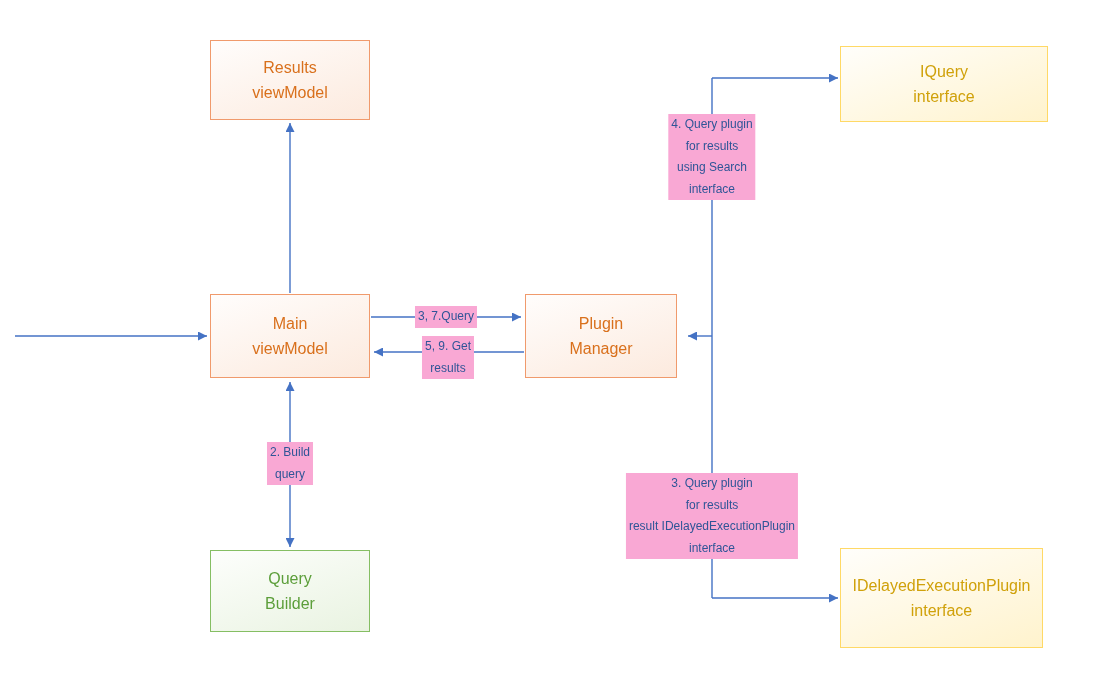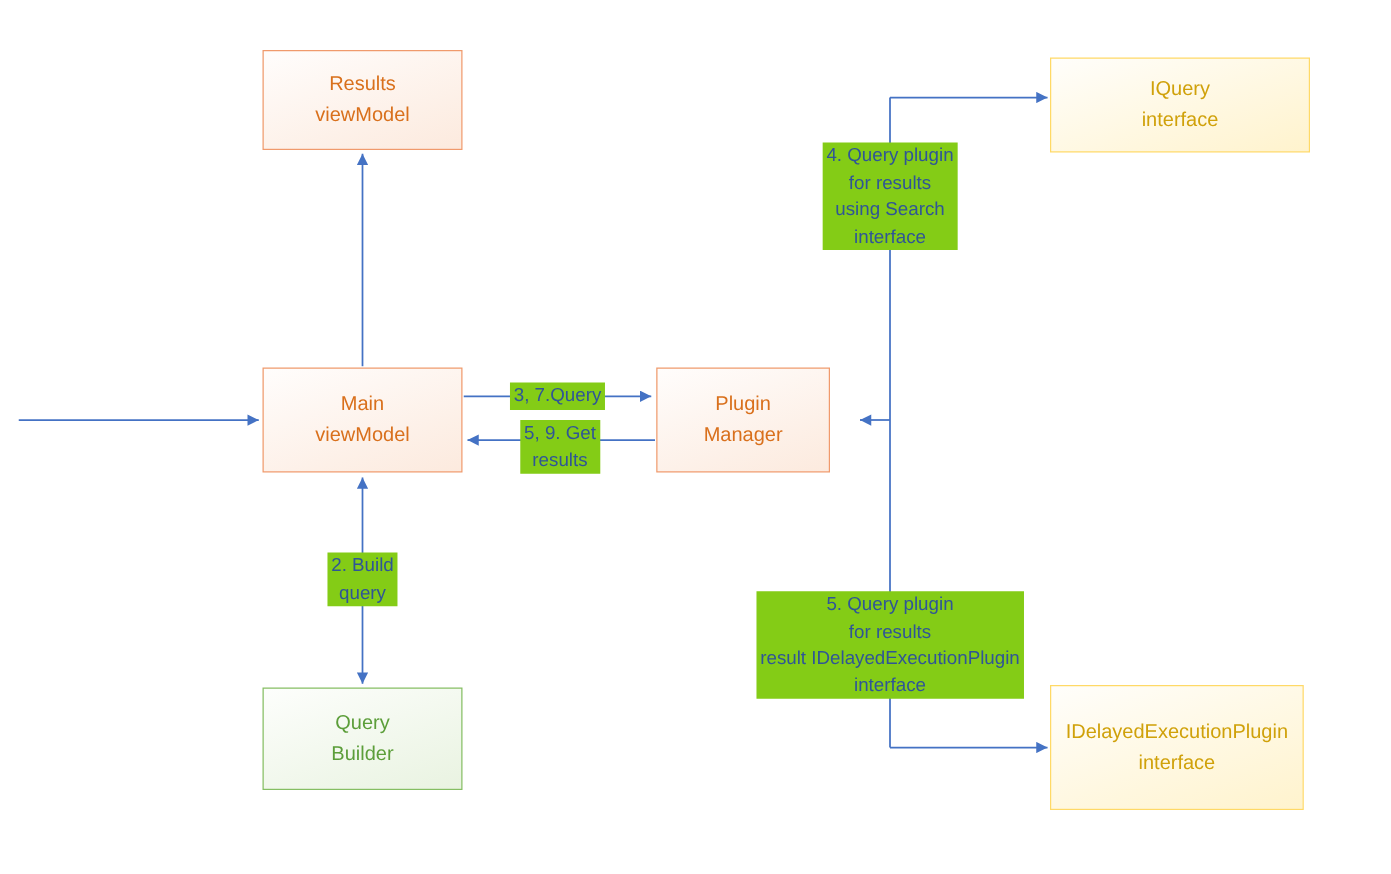--- a/index.html
+++ b/index.html
@@ -27,22 +27,22 @@
     color:#D0A10A;
   }
   .node.green {
     border:1px solid #85BE63;
     background:linear-gradient(160deg,#fdfefc 0%,#e9f3e1 100%);
     color:#5C9E3A;
   }
 
   .lbl {
     position:absolute; transform:translateX(-50%);
-    text-align:center; font-size:15px; line-height:21.5px;
-    color:#2F5597; background:#84cc16; padding:0 3px; white-space:nowrap;
+    text-align:center; font-size:12px; line-height:21.5px;
+    color:#2F5597; background:#f9a8d4; padding:0 3px; white-space:nowrap;
   }
 </style>
 </head>
 <body>
 
 <div class="canvas">
 
   <svg class="connectors" width="1113" height="699">
     <defs>
       <marker id="arrow" viewBox="0 0 10 10" refX="10" refY="5" markerWidth="10" markerHeight="9" orient="auto-start-reverse" markerUnits="userSpaceOnUse">
@@ -70,21 +70,21 @@
   <div class="node gold" style="left:840px; top:46px; width:208px; height:76px">
     <div>IQuery</div>
     <div>interface</div>
   </div>
 
   <div class="node orange" style="left:210px; top:294px; width:160px; height:84px">
     <div>Main</div>
     <div>viewModel</div>
   </div>
 
-  <div class="node orange" style="left:525px; top:294px; width:139px; height:84px">
+  <div class="node orange" style="left:525px; top:294px; width:152px; height:84px">
     <div>Plugin</div>
     <div>Manager</div>
   </div>
 
   <div class="node green" style="left:210px; top:550px; width:160px; height:82px">
     <div>Query</div>
     <div>Builder</div>
   </div>
 
   <div class="node gold" style="left:840px; top:548px; width:203px; height:100px">
@@ -109,19 +109,19 @@
   </div>
 
   <div class="lbl" style="left:712px; top:114px">
     <div>4. Query plugin</div>
     <div>for results</div>
     <div>using Search</div>
     <div>interface</div>
   </div>
 
   <div class="lbl" style="left:712px; top:473px">
-    <div>5. Query plugin</div>
+    <div>3. Query plugin</div>
     <div>for results</div>
     <div>result IDelayedExecutionPlugin</div>
     <div>interface</div>
   </div>
 
 </div>
 
 </body></html>

